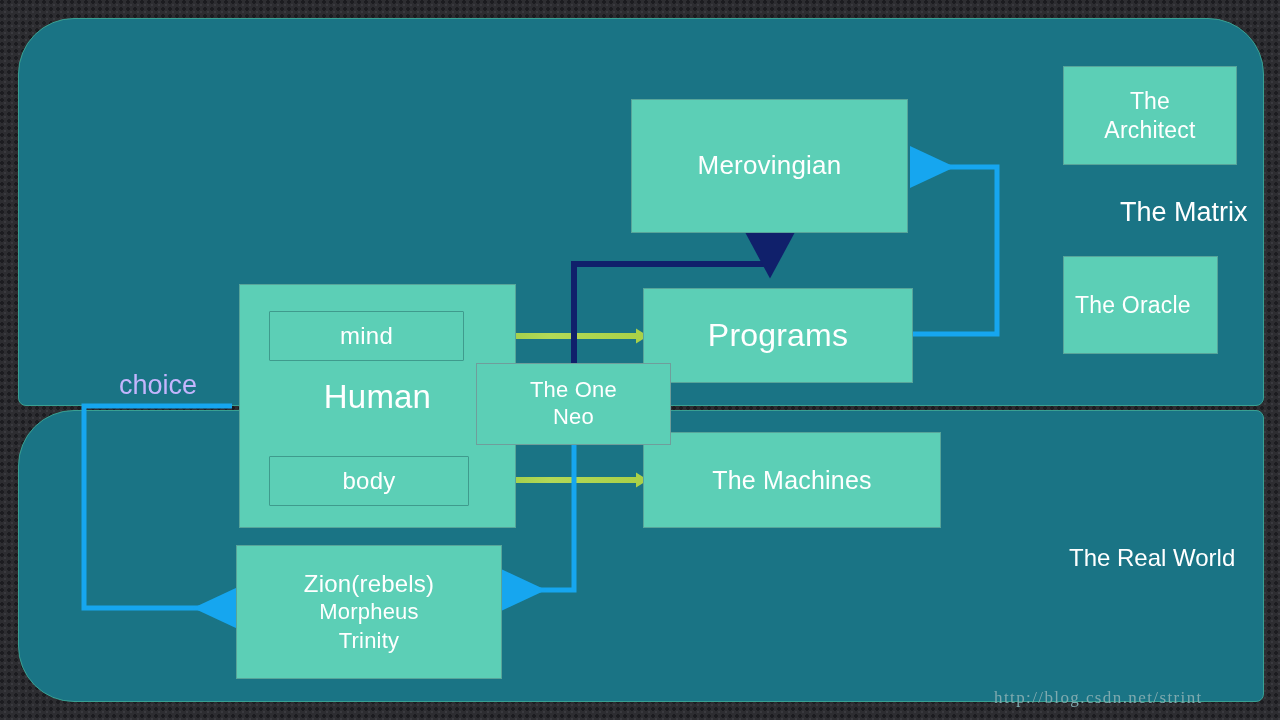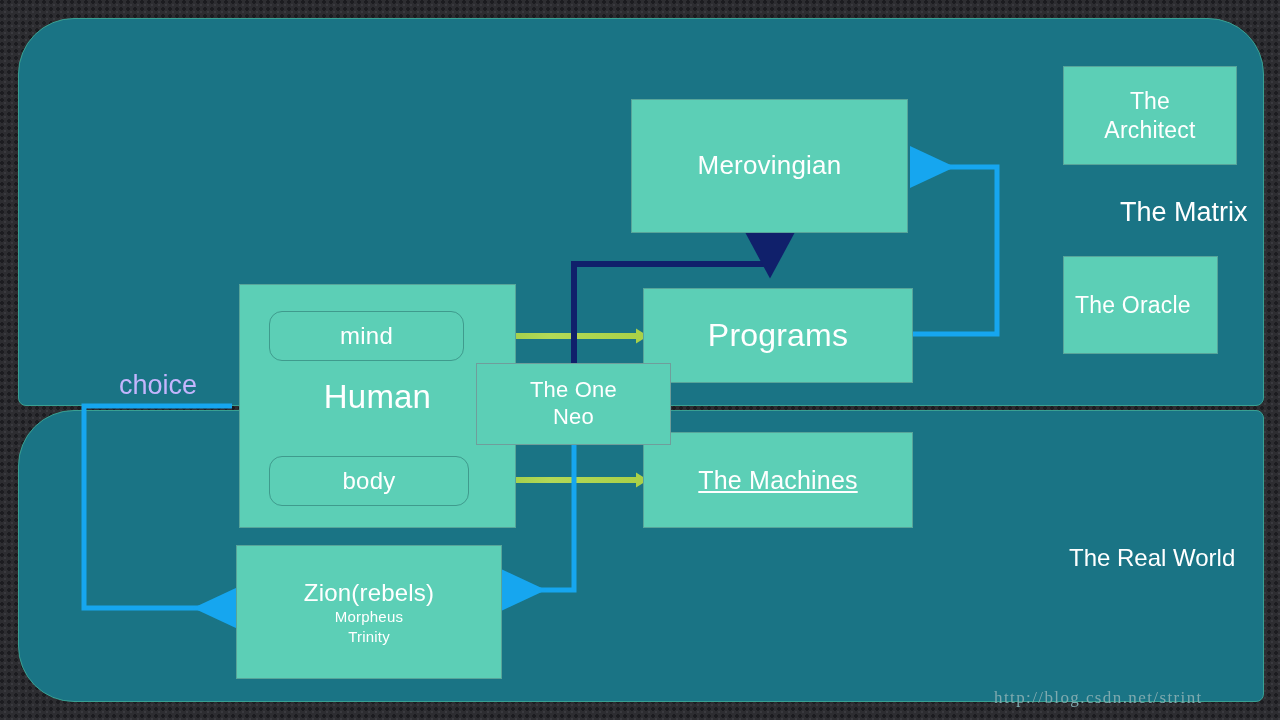--- a/index.html
+++ b/index.html
@@ -42,37 +42,37 @@
     align-items:center;
     justify-content:center;
     text-align:center;
     line-height:1.22;
     font-weight:400;
     letter-spacing:0.2px;
   }
 
   #box-merovingian{left:631px;top:99px;width:277px;height:134px;font-size:26px;}
   #box-programs{left:643px;top:288px;width:270px;height:95px;font-size:32px;}
-  #box-machines{left:643px;top:432px;width:270px;height:96px;font-size:25px;text-decoration:underline;}
+  #box-machines{left:643px;top:432px;width:298px;height:96px;font-size:25px;}
   #box-architect{left:1063px;top:66px;width:174px;height:99px;font-size:23px;}
   #box-oracle{left:1063px;top:256px;width:155px;height:98px;font-size:23px;justify-content:flex-start;padding-left:11px;}
 
   
   #box-human{
     left:231px;top:284px;width:277px;height:244px;
     font-size:33px;
     align-items:center;justify-content:center;margin-left:8px;
   }
   #box-human .human-label{position:absolute;left:0;right:0;top:92px;text-align:center;}
 
   .subbox{
     position:absolute;
     background:#5ccfb6;
     border:1.6px solid #3f9b8d;
-    border-radius:13px;
+    border-radius:1px;
     box-sizing:border-box;
     color:#ffffff;
     display:flex;align-items:center;justify-content:center;
     font-size:24px;
     letter-spacing:0.3px;
   }
   #sub-mind{left:269px;top:311px;width:195px;height:50px;}
   #sub-body{left:269px;top:456px;width:200px;height:50px;}
 
   
@@ -85,21 +85,21 @@
   }
   #box-neo span{display:block;}
 
   
   #box-zion{
     left:236px;top:545px;width:266px;height:134px;
     flex-direction:column;
     justify-content:center;
   }
   #box-zion .zion-title{font-size:24px;}
-  #box-zion .zion-sub{font-size:15px;line-height:1.3;}
+  #box-zion .zion-sub{font-size:22px;line-height:1.3;}
 
   
   .label{position:absolute;color:#ffffff;white-space:nowrap;}
   #label-matrix{left:1120px;top:197px;font-size:27px;}
   #label-real{left:1069px;top:544px;font-size:24px;}
   #label-choice{left:119px;top:370px;font-size:27px;color:#c4b5fd;}
 
   
   #watermark{
     position:absolute;left:994px;top:688px;

